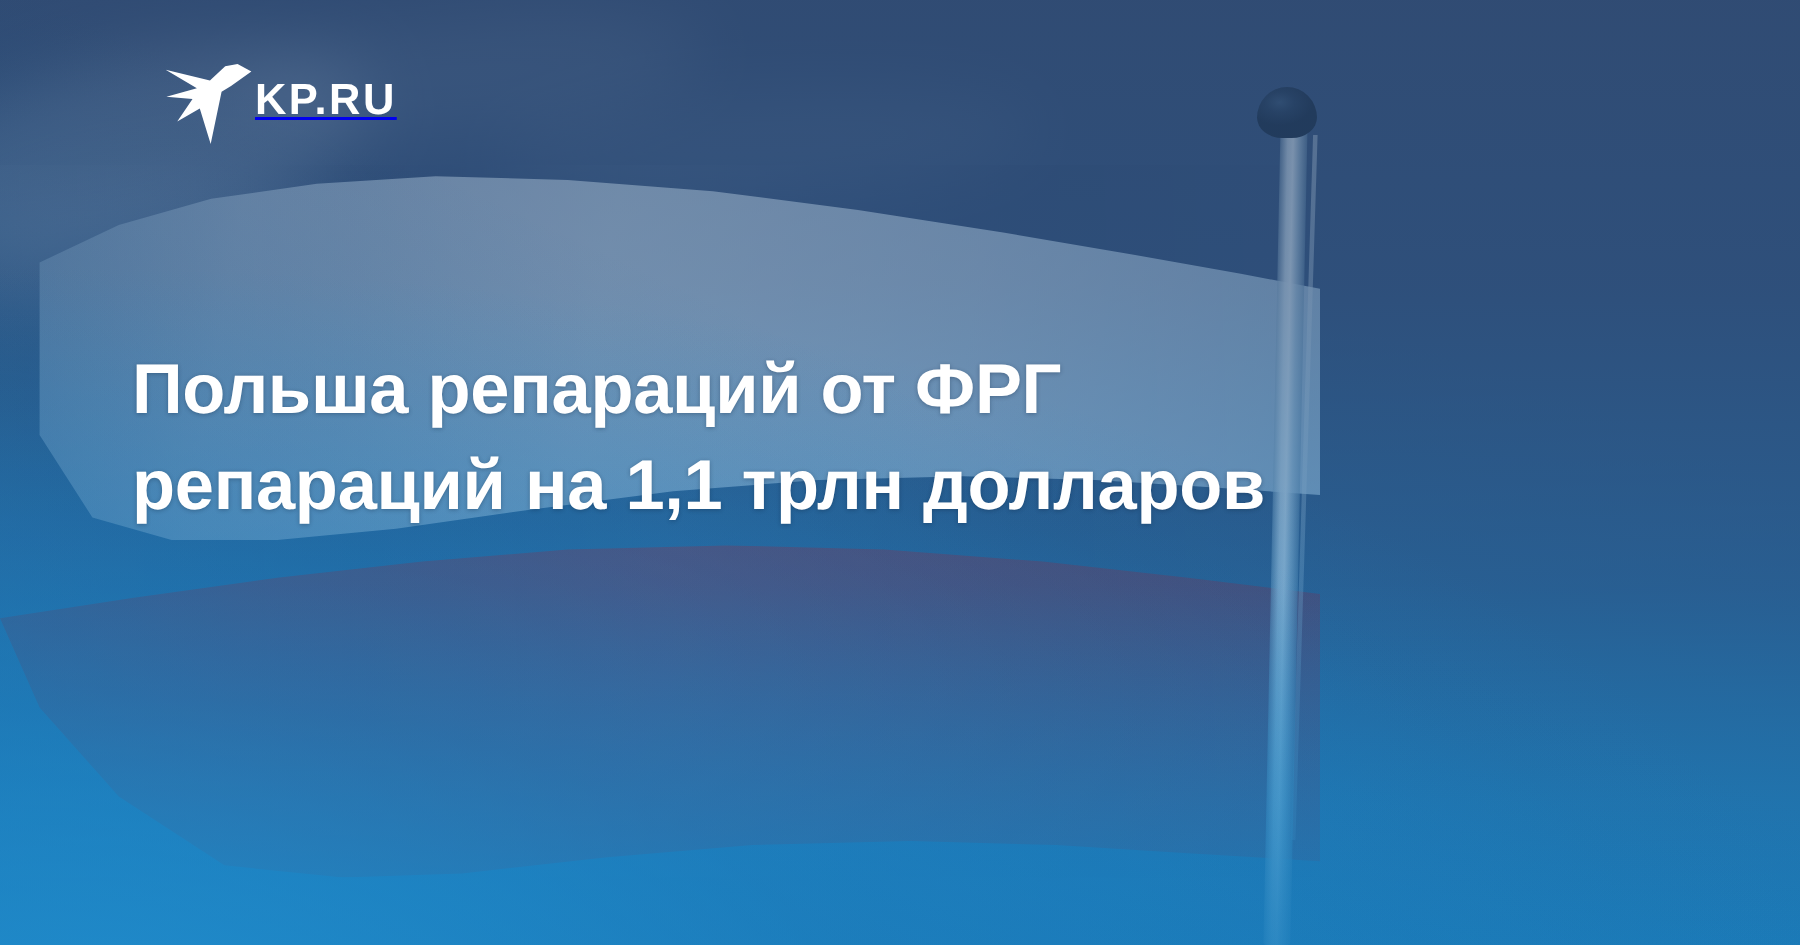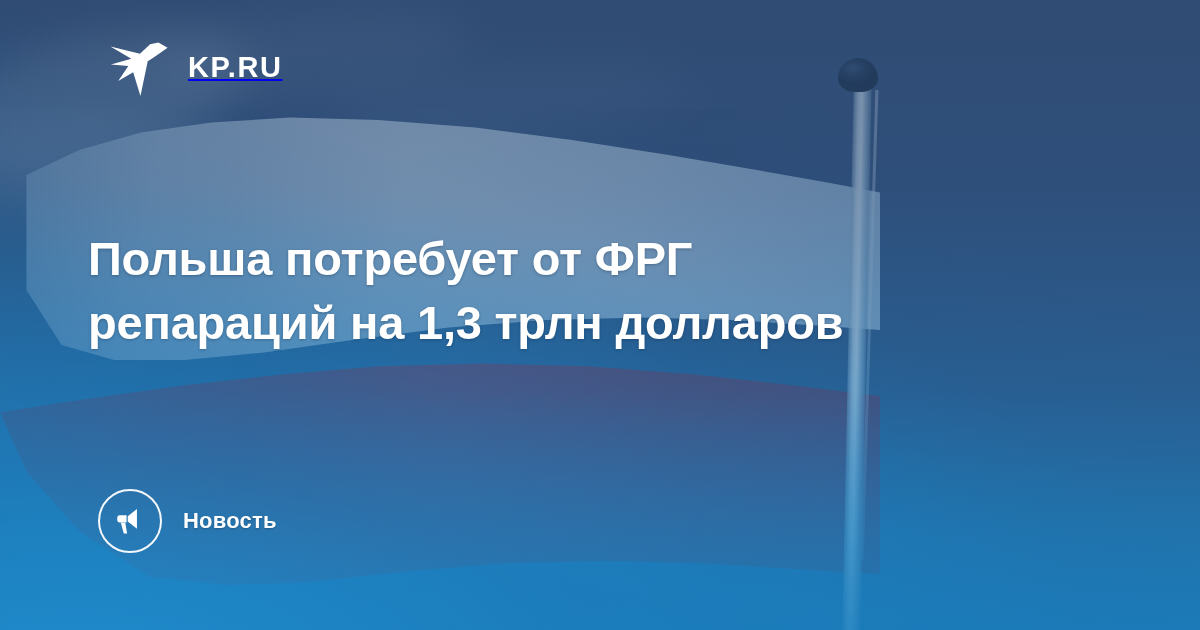--- a/index.html
+++ b/index.html
@@ -122,21 +122,21 @@
       radial-gradient(140% 120% at 4% 112%, rgba(35,150,215,0.78) 0%, rgba(33,132,196,0.45) 32%, rgba(20,60,96,0.0) 70%),
       linear-gradient(25deg, rgba(18,92,148,0.45) 0%, rgba(18,60,100,0.0) 55%);
   }
 
   
   .content { position: absolute; inset: 0; }
 
   .brand {
     position: absolute;
     left: 108px; top: 36px;
-    display: flex; align-items: center; gap: 18px;
+    display: flex; align-items: center; 
   }
   .brand-mark { width: 62px; height: 62px; display: block; }
   .brand-name {
     color: #ffffff;
     font-size: 29px;
     font-weight: 700;
     letter-spacing: 1.6px;
     line-height: 1;
     white-space: nowrap;
   }
@@ -206,30 +206,19 @@
     <a class="brand" href="#">
       <svg class="brand-mark" viewBox="0 0 64 64" aria-hidden="true">
         <path fill="#ffffff" d="M2.5 10.8 L33.0 18.2 L43.5 8.5 L52.0 6.8 L61.5 12.0
                                  L47.5 22.0 L41.0 26.0 L33.5 62.0 L26.0 37.5
                                  L10.5 46.5 L21.0 31.0 L3.0 29.5 L24.0 23.5 Z"></path>
       </svg>
       <span class="brand-name">KP.RU</span>
     </a>
 
     <h1 class="headline">
-      <span class="hl-line">Польша потребует от ФРГ</span>
-      <span class="hl-line">репараций на 1,3 трлн долларов</span>
+      <span class="hl-line">Польша репараций от ФРГ</span>
+      <span class="hl-line">репараций на 1,1 трлн долларов</span>
     </h1>
 
-    <div class="badge">
-      <span class="badge-circle">
-        <svg viewBox="0 0 32 32" aria-hidden="true">
-          <path fill="#ffffff" d="M23.4 3.2 L23.4 24.2 L13.6 16.6 L13.6 10.8 Z"></path>
-          <path fill="#ffffff" d="M5.0 9.9 C3.4 9.9 2.4 11.0 2.4 12.6 L2.4 14.8
-                                   C2.4 16.4 3.4 17.5 5.0 17.5 L12.3 17.5 L12.3 9.9 Z"></path>
-          <path fill="#ffffff" d="M6.2 17.8 L11.0 17.8 L12.9 29.2 L9.4 29.2 Z"></path>
-        </svg>
-      </span>
-      <span class="badge-label">Новость</span>
-    </div>
 
   </div>
 </div>
 
 </body></html>

